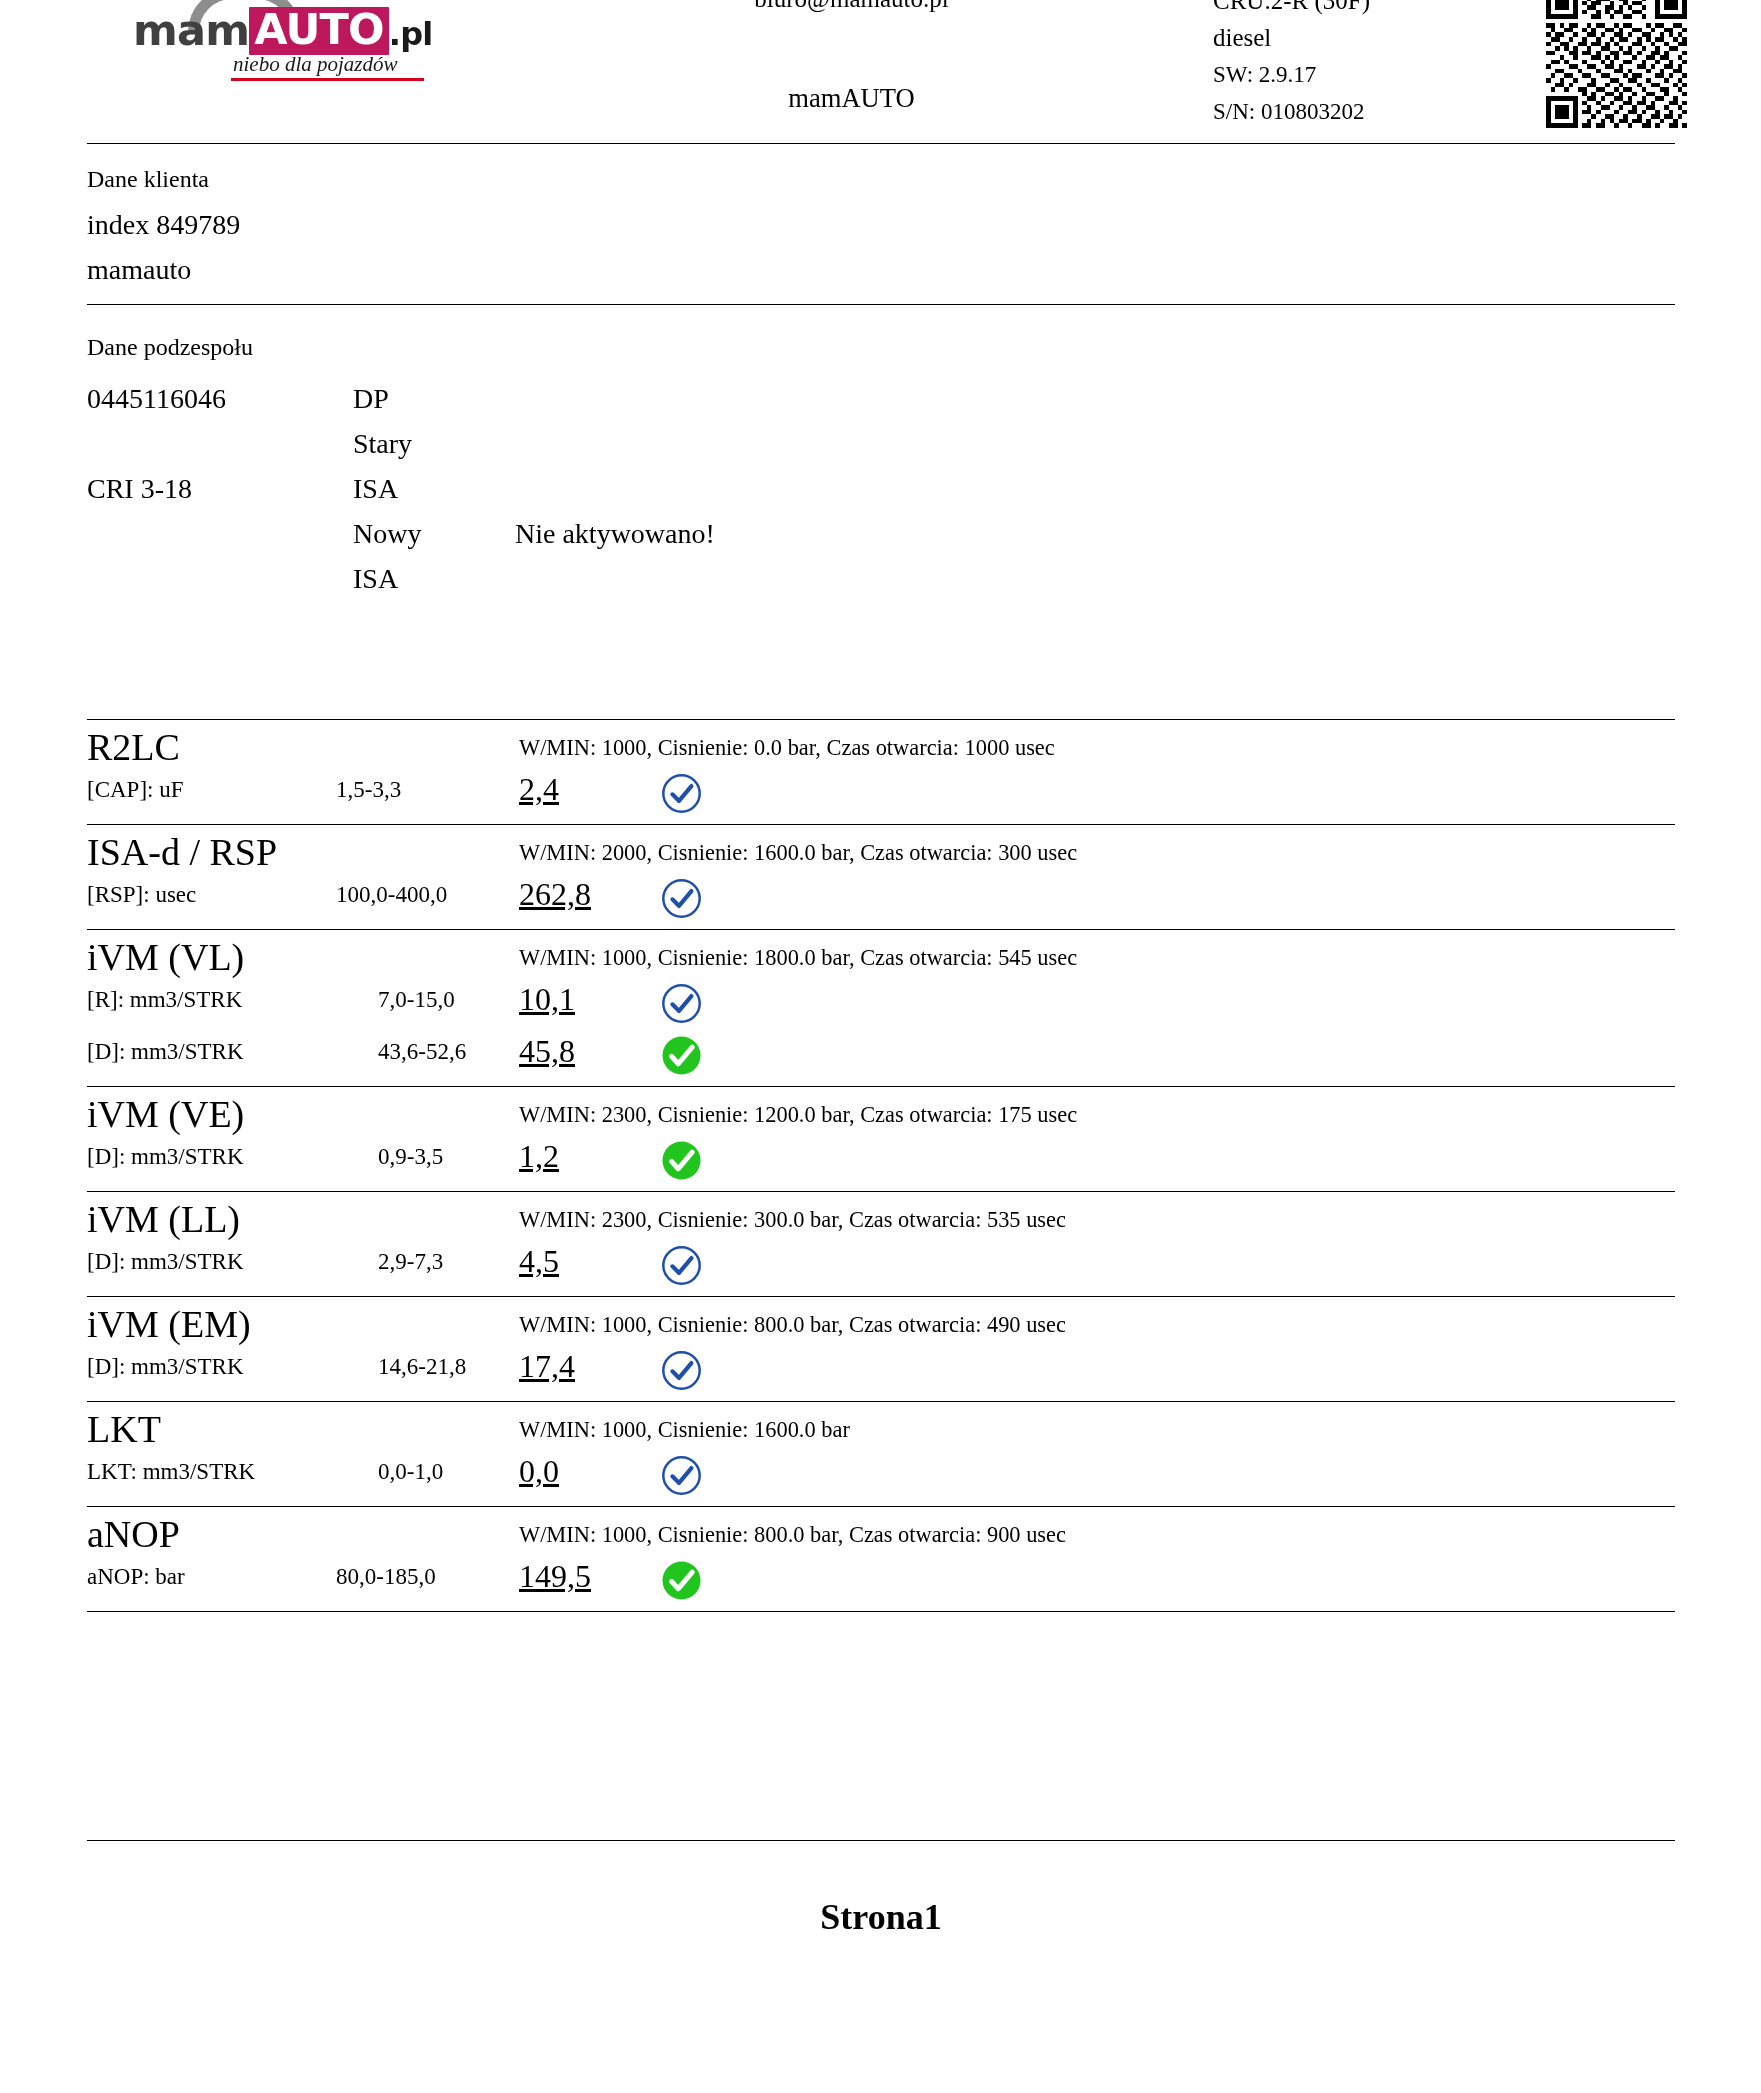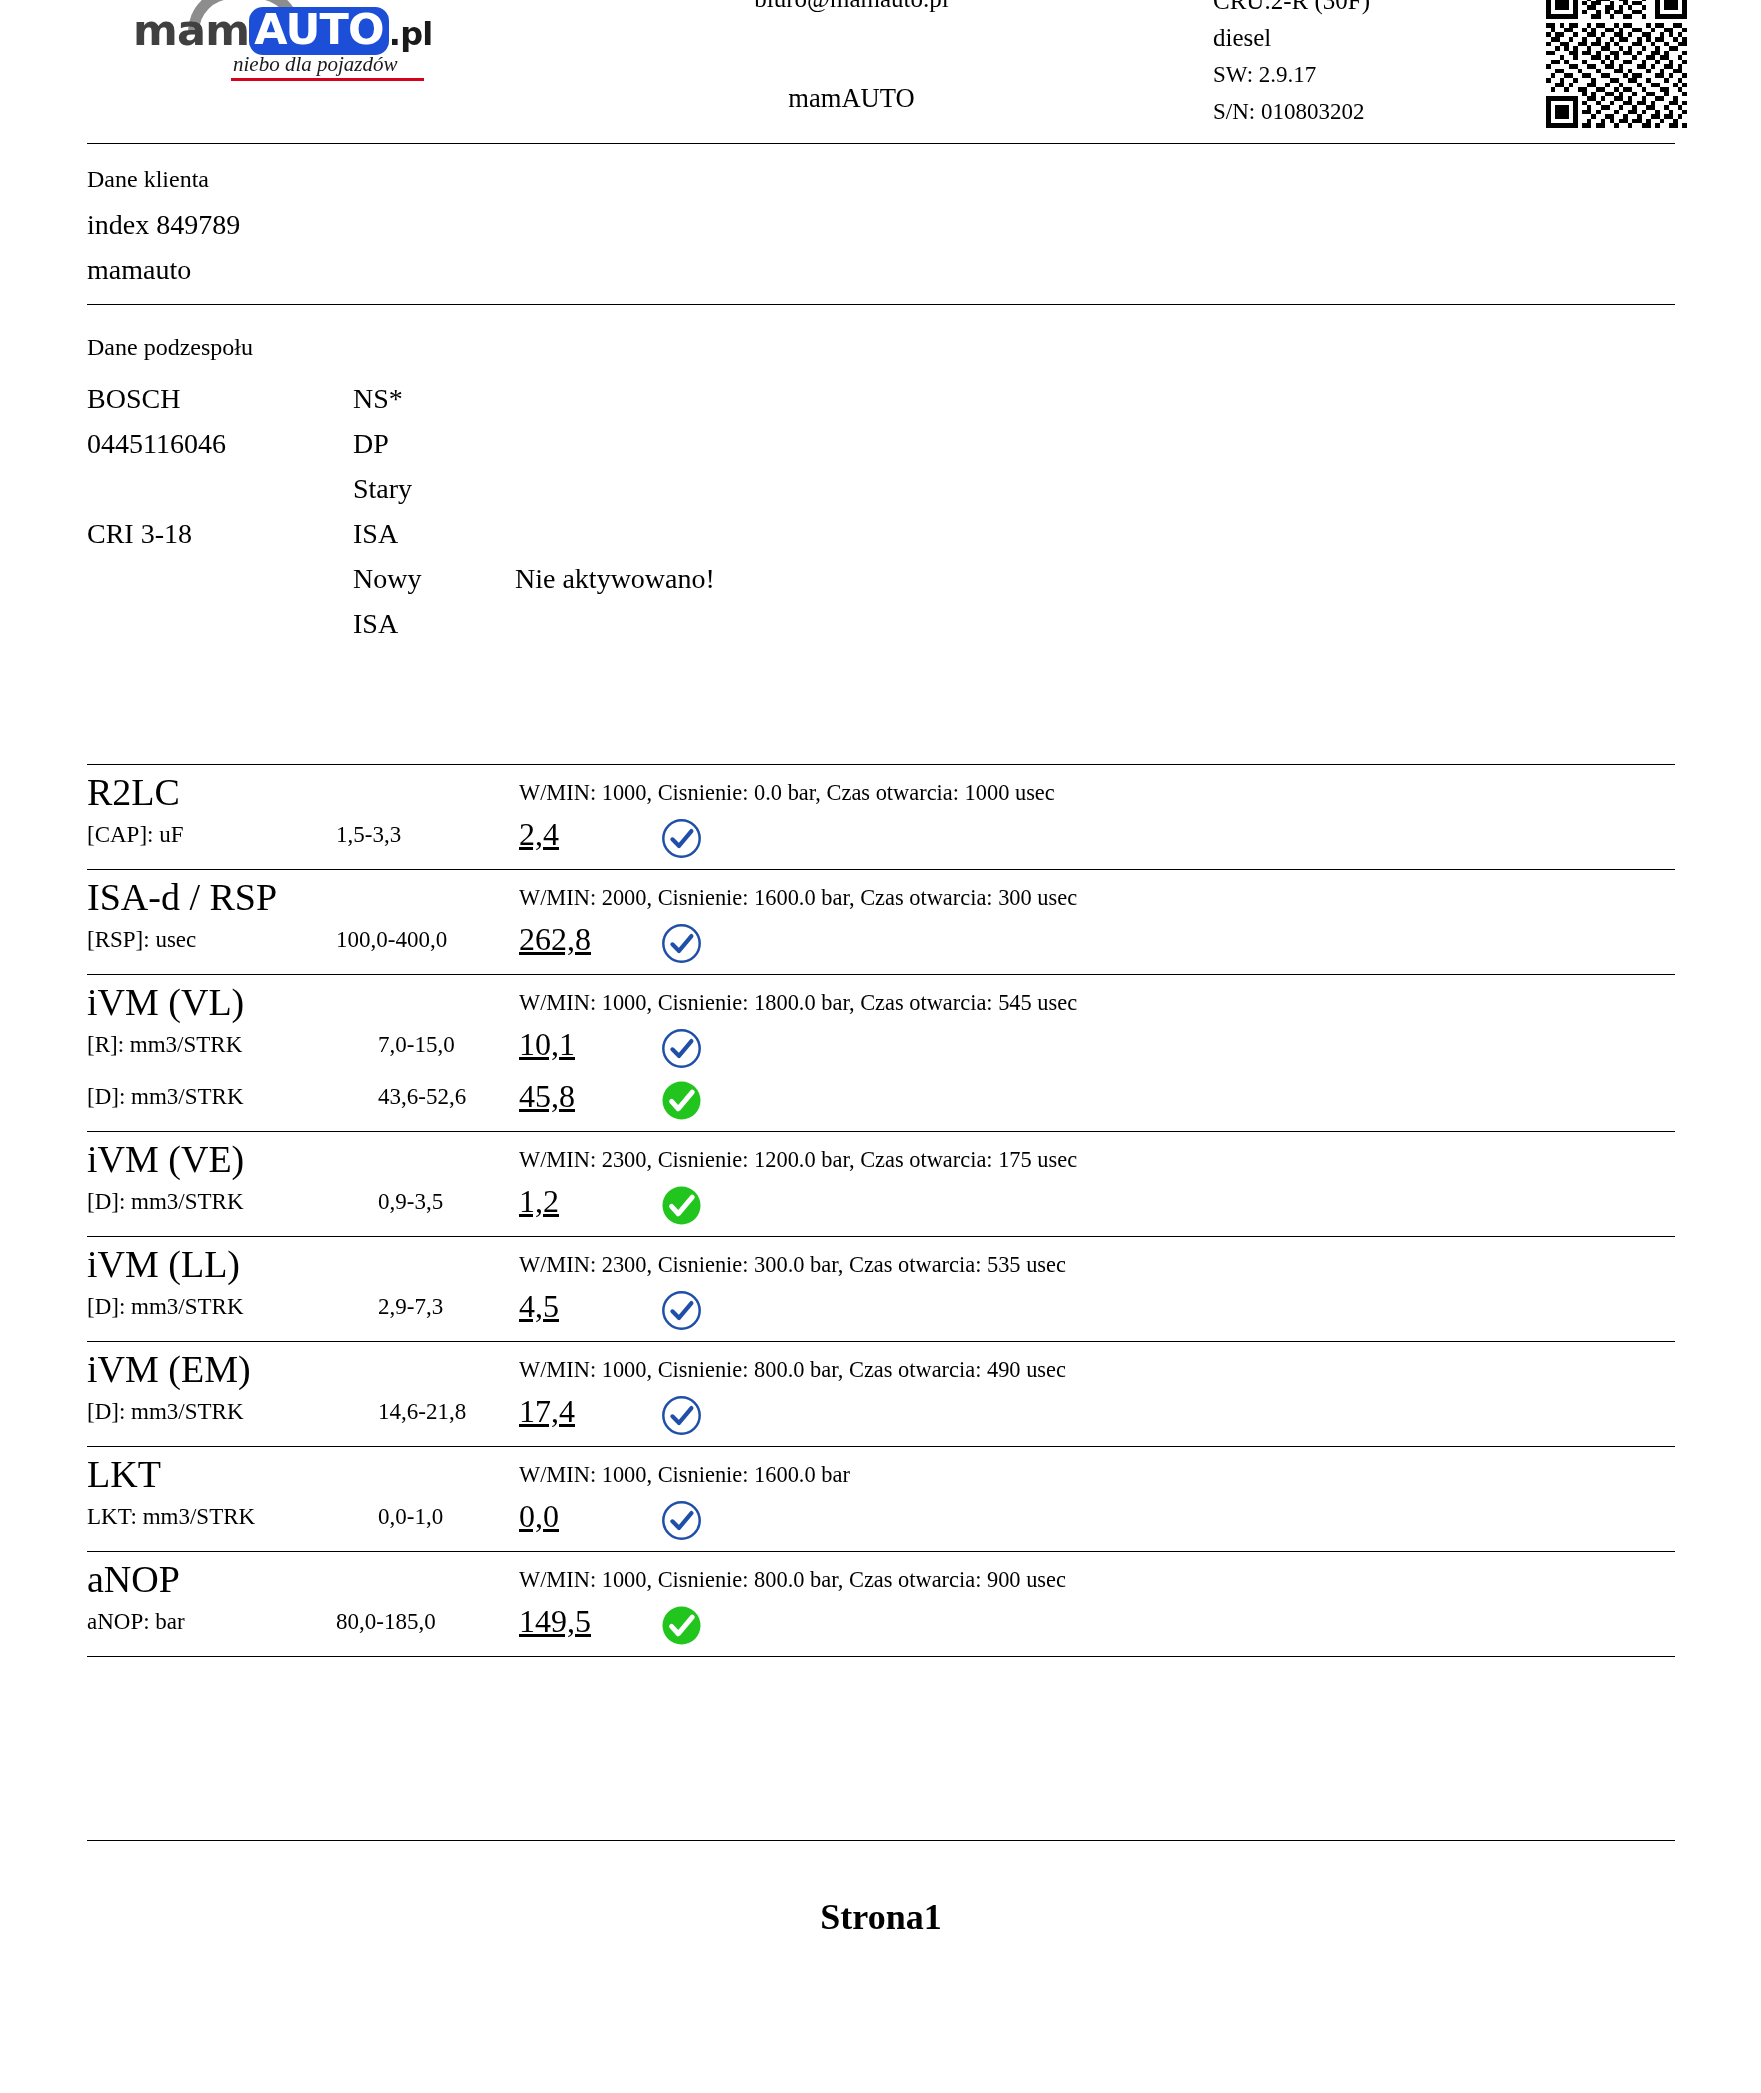--- a/index.html
+++ b/index.html
@@ -42,23 +42,23 @@
     letter-spacing: -0.8px;
     line-height: 43px;
     position: absolute;
     top: 6.6px;
     left: 25px;
     white-space: nowrap;
   }
   .logo-mam { color: #404040; }
   .logo-auto {
     color: #ffffff;
-    background: #1d4ed8;
+    background: #be185d;
     padding: 1.7px 5px 3.3px 5px;
-    border-radius: 14px;
+    border-radius: 1px;
     display: inline-block;
   }
   .logo-pl { color: #1a1a1a; font-size: 32px; }
   .logo-arc {
     position: absolute;
     left: 80px;
     top: -11.6px;
     width: 91px;
     height: 33px;
     border-top: 11.6px solid #8d8d8d;
@@ -531,25 +531,20 @@
   </div>
 
   <div class="rule"></div>
 
   <div class="block-sub-title">
     <div class="sec-title">Dane podzespołu</div>
 
     <table class="sub-table">
       <tbody>
         <tr>
-          <td class="col-a">BOSCH</td>
-          <td class="col-b">NS*</td>
-          <td class="col-c"></td>
-        </tr>
-        <tr>
           <td class="col-a">0445116046</td>
           <td class="col-b">DP</td>
           <td class="col-c"></td>
         </tr>
         <tr>
           <td class="col-a"></td>
           <td class="col-b">Stary</td>
           <td class="col-c"></td>
         </tr>
         <tr>

